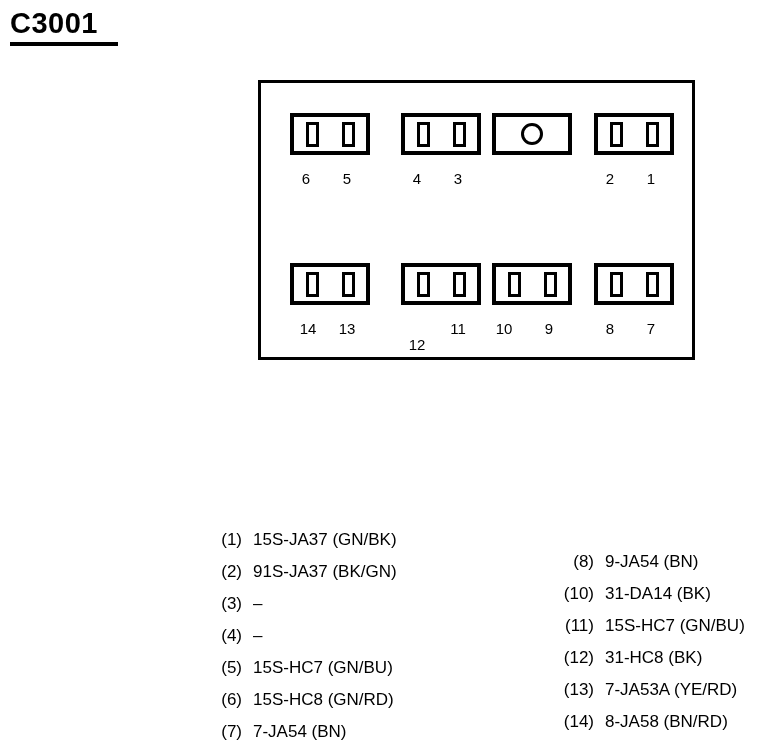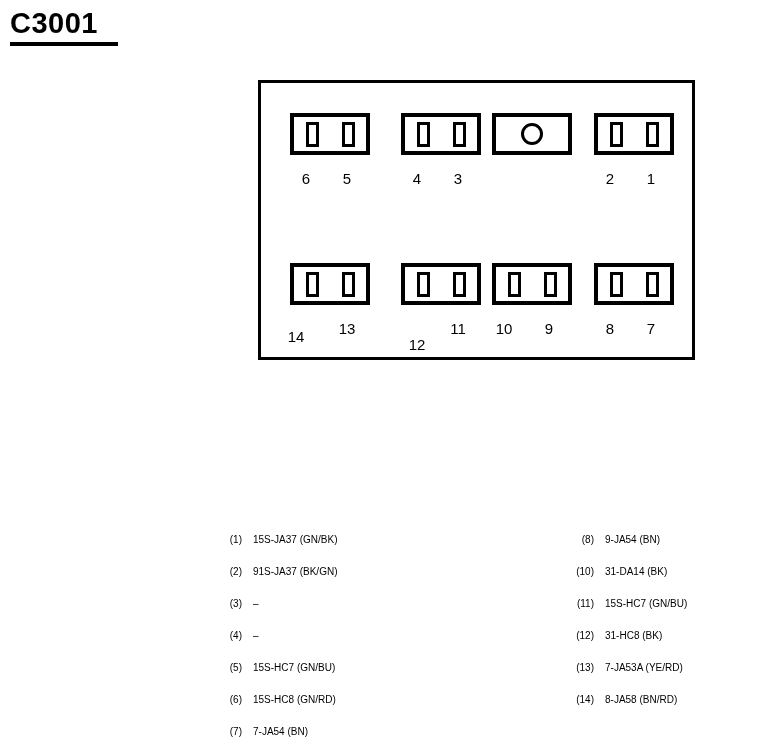--- a/index.html
+++ b/index.html
@@ -114,26 +114,26 @@
     left: 0;
     top: 524px;
     width: 761px;
     height: 225px;
   }
   .circuit-column {
     position: absolute;
     top: 0;
   }
   #circuit-column-left  { left: 200px; }
-  #circuit-column-right { left: 552px; }
+  #circuit-column-right { left: 552px; margin-top: 22px; }
 
   .circuit-entry {
     height: 32px;
     line-height: 32px;
-    font-size: 10px;
+    font-size: 17px;
     white-space: nowrap;
   }
   .circuit-index {
     display: inline-block;
     width: 42px;
     text-align: right;
     margin-right: 11px;
   }
   .circuit-code {
     display: inline-block;
@@ -189,21 +189,21 @@
       <span class="terminal-slot"></span>
       <span class="terminal-slot"></span>
     </div>
     <div class="cavity slot-3">
       <span class="terminal-slot"></span>
       <span class="terminal-slot"></span>
     </div>
   </div>
 
   <div class="pin-number-row" id="pin-numbers-bottom">
-    <span class="pin-number" style="left:24px;margin-top:8px;">14</span>
+    <span class="pin-number" style="left:36px;">14</span>
     <span class="pin-number" style="left:75px;">13</span>
     <span class="pin-number" style="left:145px;margin-top:16px;">12</span>
     <span class="pin-number" style="left:186px;">11</span>
     <span class="pin-number" style="left:232px;">10</span>
     <span class="pin-number" style="left:277px;">9</span>
     <span class="pin-number" style="left:338px;">8</span>
     <span class="pin-number" style="left:379px;">7</span>
   </div>
 
 </div>

